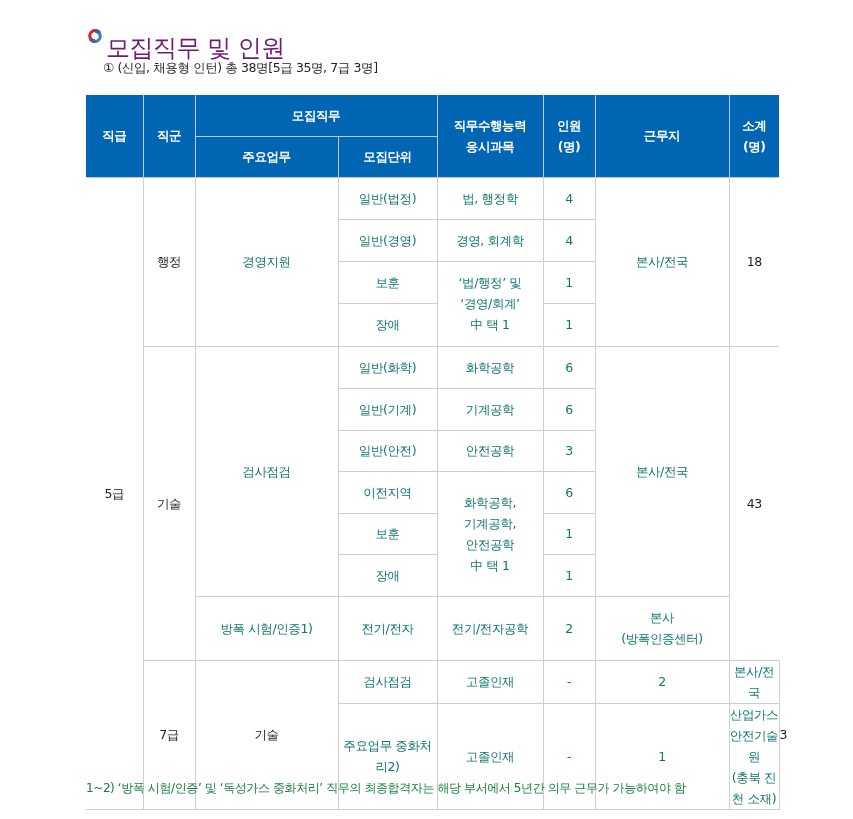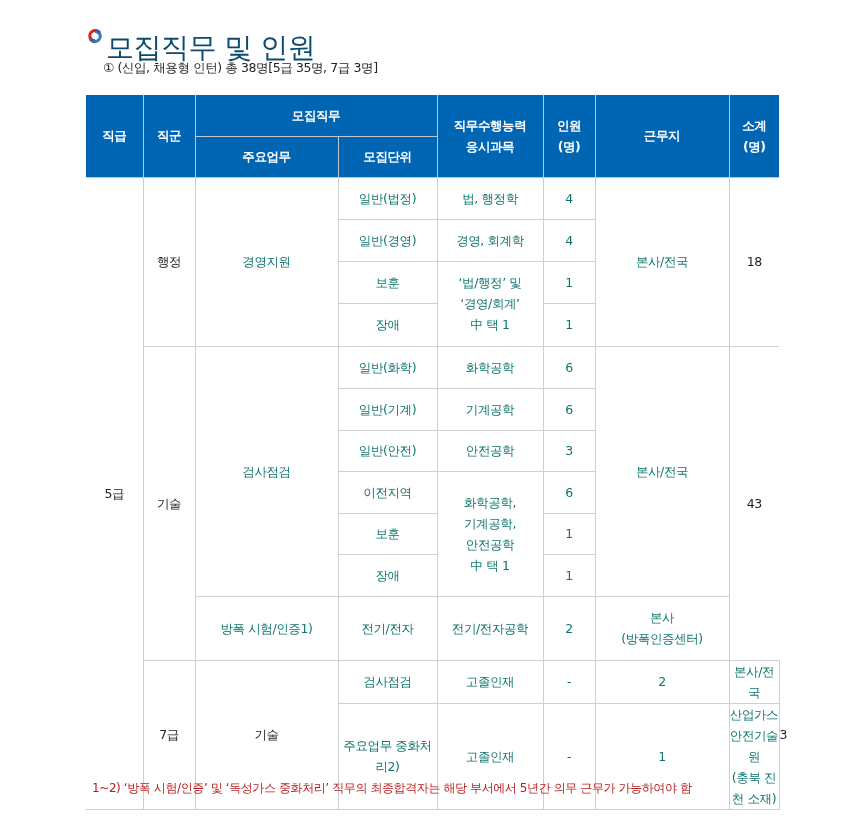--- a/index.html
+++ b/index.html
@@ -1,29 +1,29 @@
 <!DOCTYPE html>
 <html><head>
 <meta charset="utf-8">
 <style>
   html, body { margin: 0; padding: 0; background: #ffffff; }
   body { width: 853px; height: 819px; position: relative; font-family: "DejaVu Sans", "Liberation Sans", sans-serif; color: #333; overflow: hidden; }
   .title { position: absolute; left: 86px; top: 16px; height: 36px; display: flex; align-items: center; }
   .title .logo { width: 18px; height: 18px; margin-right: 2px; margin-top: 4px; }
-  .title .text { font-size: 28px; color: #0c4a6e; letter-spacing: -0.5px; margin-top: 27px; }
+  .title .text { font-size: 24px; color: #701a75; letter-spacing: -0.5px; margin-top: 27px; }
   .subtitle { position: absolute; left: 86px; top: 60px; font-size: 12.5px; color: #222; letter-spacing: -0.4px; margin-left: 17px; }
   table { position: absolute; left: 86px; top: 95px; border-collapse: collapse; table-layout: fixed; width: 693px; }
   th, td { border: 1px solid #cfcfcf; text-align: center; vertical-align: middle; padding: 0; font-size: 12.5px; letter-spacing: -0.4px; line-height: 21px; }
   th { background: #0066b3; color: #fff; font-weight: bold; border-color: #bcc9d6; }
   tr:first-child th { border-top: none; }
   td { color: #0f766e; }
   td.bold { font-weight: normal; color: #222; }
   table tr td:first-child, table tr th:first-child { border-left: none; }
   table tr > *:last-child { border-right: none; }
-  .footnote { position: absolute; left: 92px; top: 780px; font-size: 12px; color: #b91c1c; letter-spacing: -0.4px; }
+  .footnote { position: absolute; left: 86px; top: 780px; font-size: 12px; color: #15803d; letter-spacing: -0.4px; }
 </style>
 </head>
 <body>
 
 <div class="title">
   <svg class="logo" viewBox="0 0 18 18">
     <path d="M15 5 A7 7 0 1 0 9 16 L9 12 A3.5 3.5 0 1 1 12 7 Z" fill="#e2231a"></path>
     <path d="M3 13 A7 7 0 1 0 9 2 L9 6 A3.5 3.5 0 1 1 6 11 Z" fill="#1f6fb8" opacity="0.9"></path>
   </svg>
   <span class="text">모집직무 및 인원</span>

